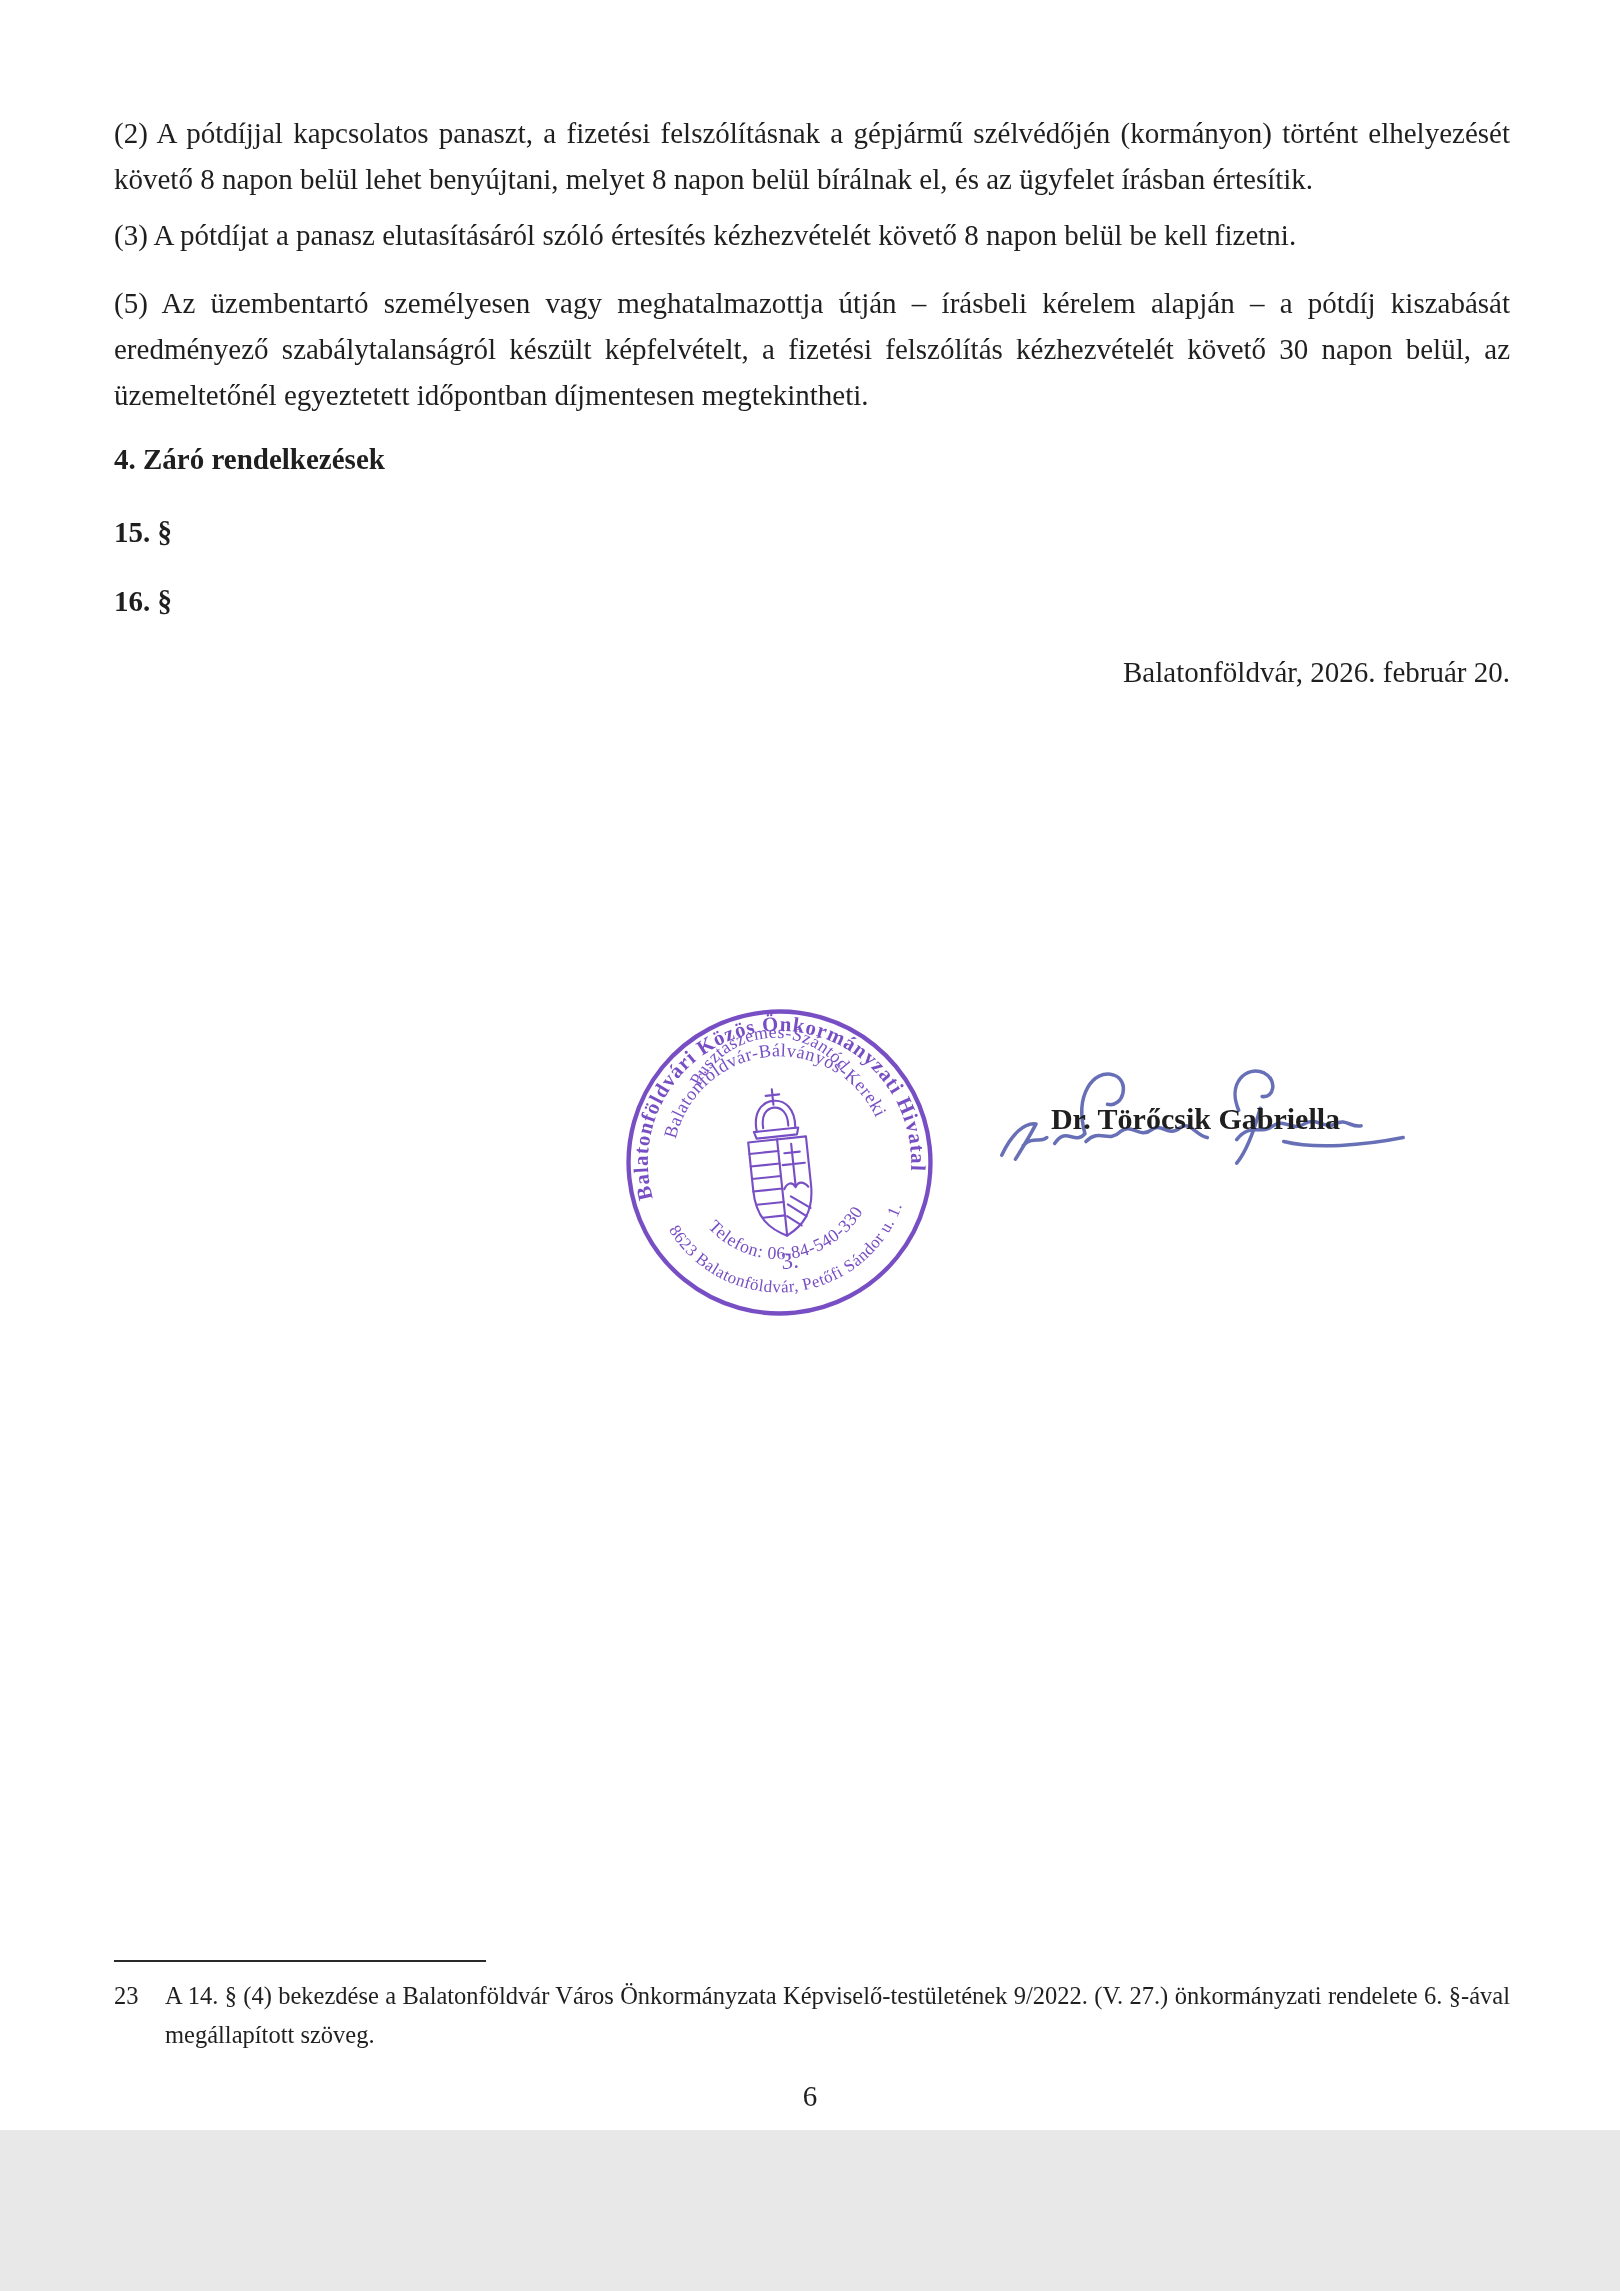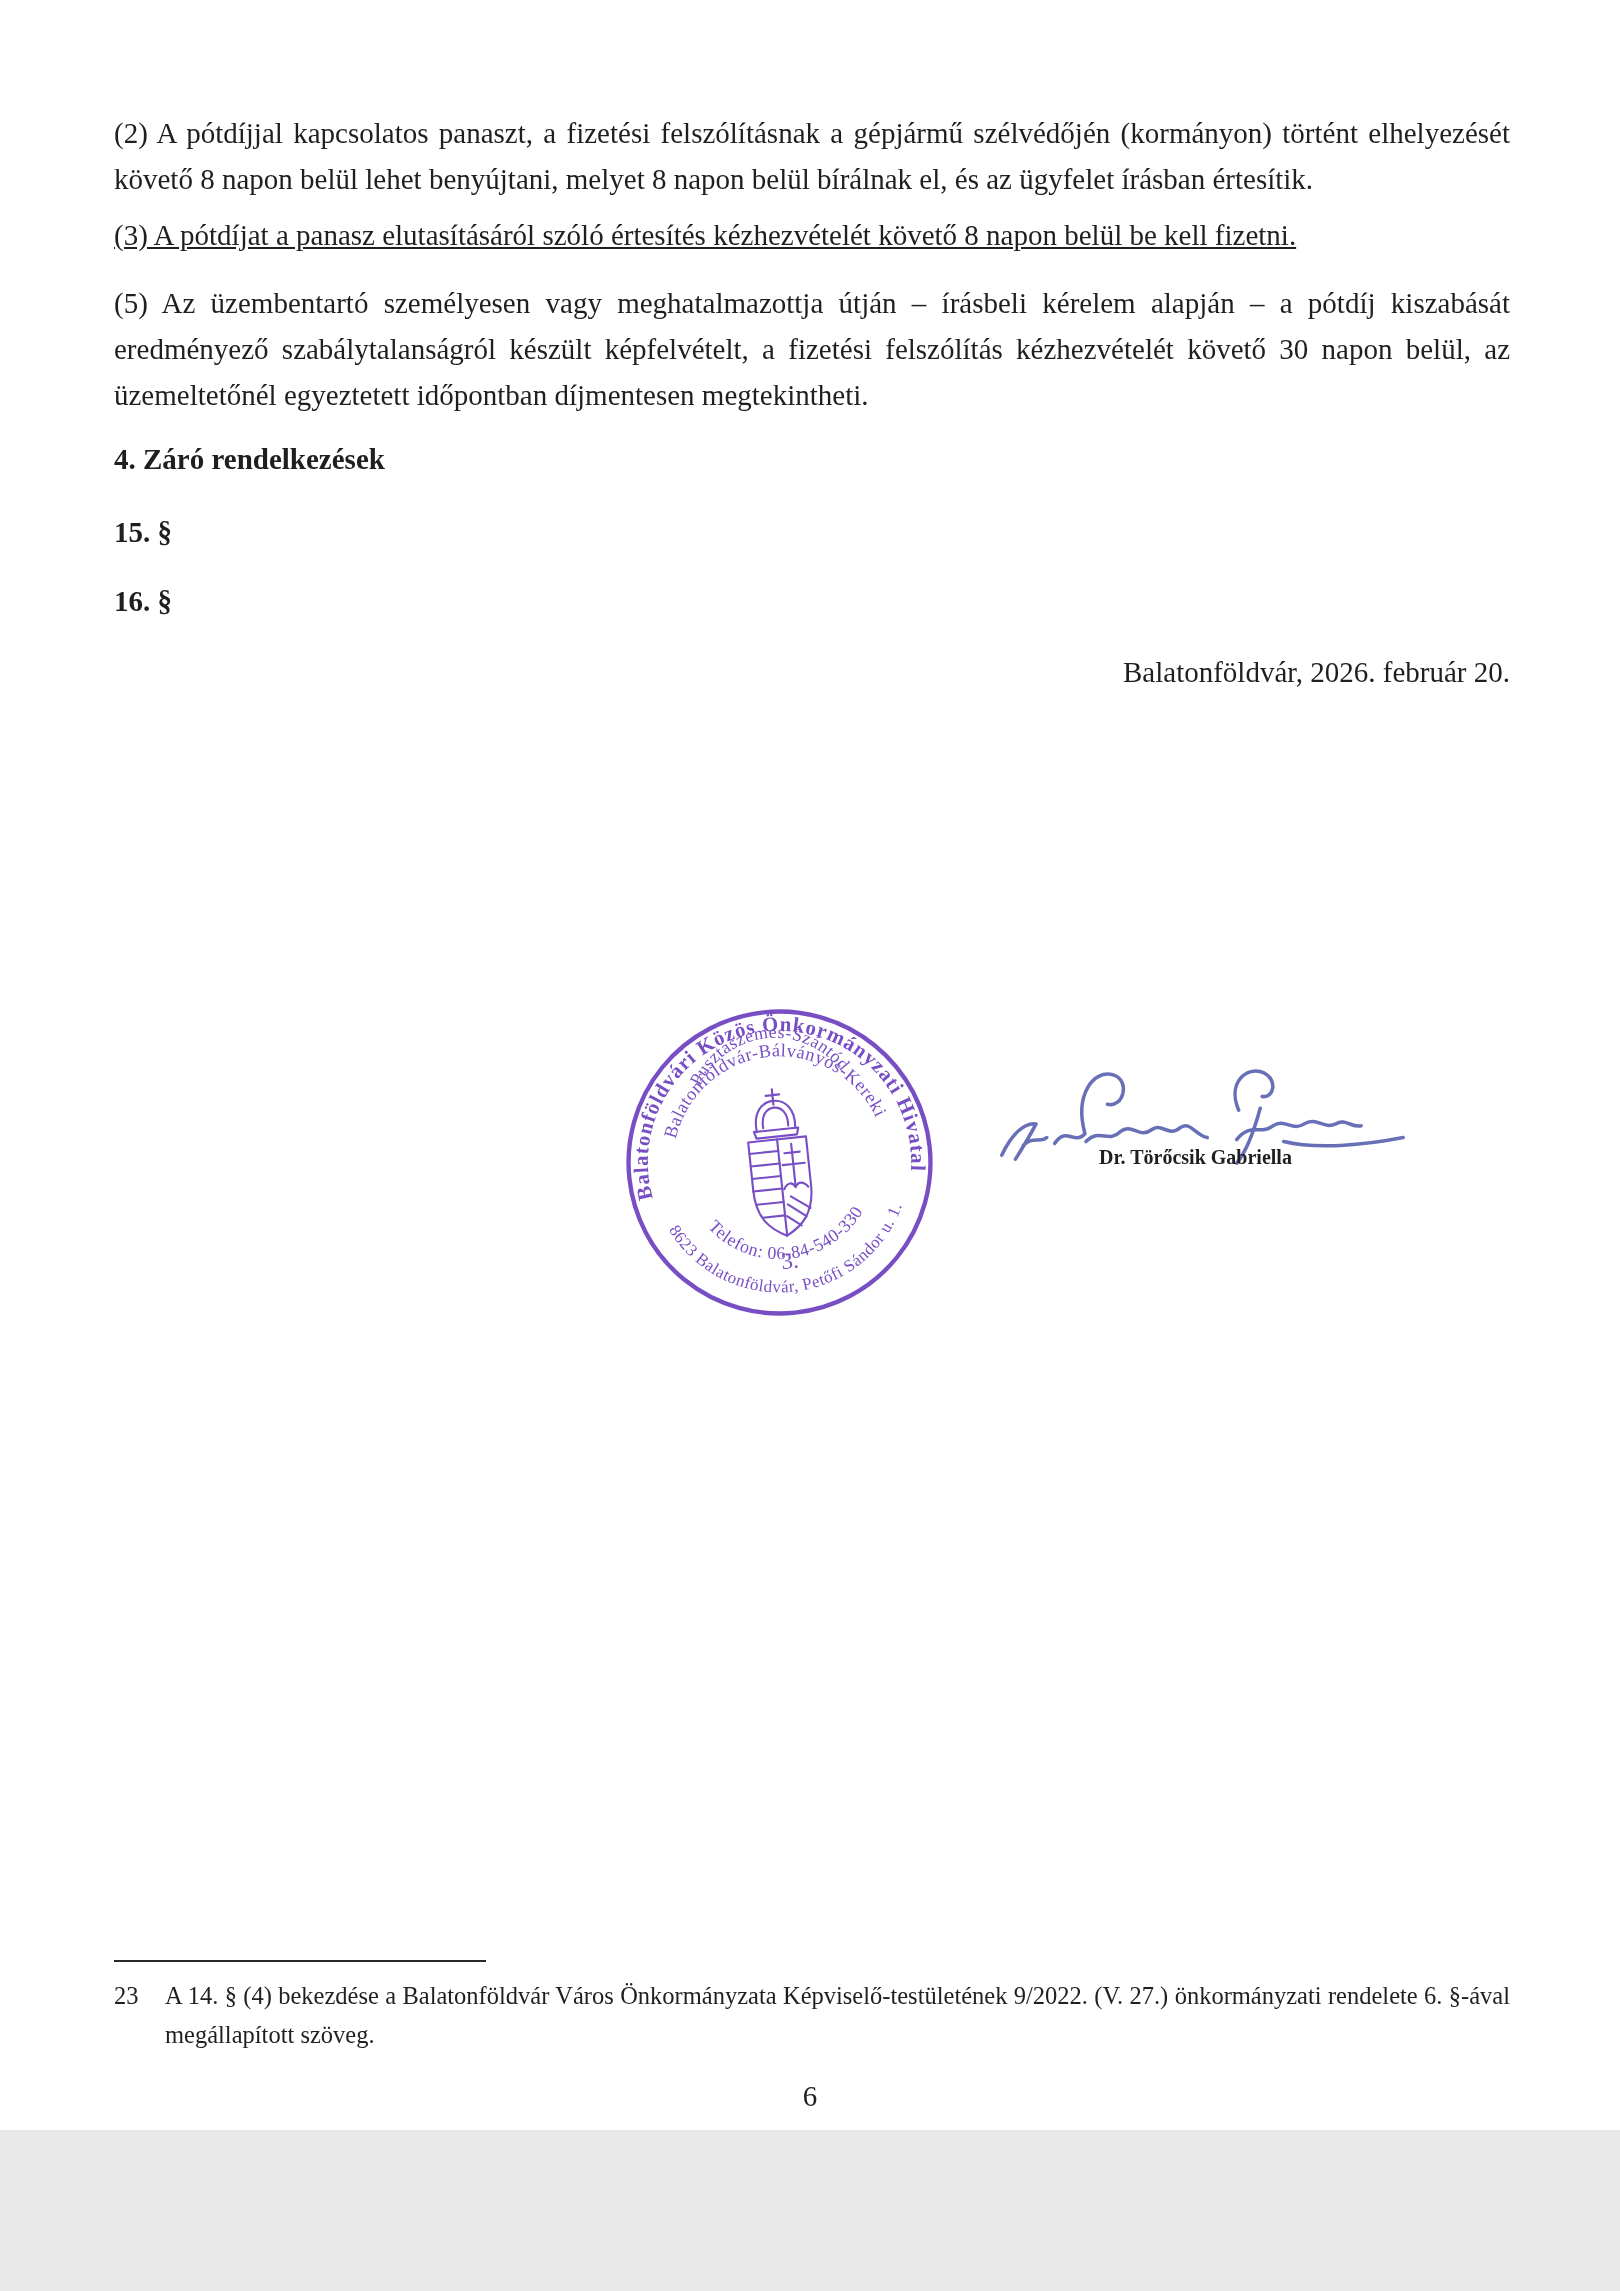--- a/index.html
+++ b/index.html
@@ -6,36 +6,36 @@
   .page{
     position:relative;width:1620px;height:2130px;background:#ffffff;
     font-family:"Liberation Serif", serif;color:#1f1f1f;overflow:hidden;
   }
   .content{
     position:absolute;left:114px;top:110px;width:1396px;
     font-size:29px;line-height:46px;text-align:justify;
   }
   .content p{margin:0;}
   .p-2{margin-bottom:9.8px !important;}
-  .p-3{margin-bottom:22.5px !important;text-decoration:underline;}
+  .p-3{margin-bottom:22.5px !important;}
   .p-4{margin-bottom:22.5px !important;}
   .p-5{margin-bottom:17.6px !important;}
   .centered{font-weight:bold;}
   .sec-heading{margin-bottom:27.4px !important;}
   .par-num-15{margin-bottom:22.5px !important;}
   .sec15-text{margin-bottom:22.5px !important;text-align:justify;}
   .par-num-16{margin-bottom:25.5px !important;}
   .sec16-text{margin-bottom:25.5px !important;text-align:left;}
   .dateline{text-align:right;}
   .fnref{font-size:19.6px;line-height:0;vertical-align:super;}
   .stamp{position:absolute;left:615px;top:998px;width:329px;height:329px;opacity:.92;}
   .sig-svg{position:absolute;left:990px;top:1061px;width:421px;height:116px;}
   .sig-block{
-    position:absolute;left:980px;top:1135px;width:431px;text-align:center;
-    font-weight:bold;font-size:20px;line-height:44px;
+    position:absolute;left:980px;top:1097px;width:431px;text-align:center;
+    font-weight:bold;font-size:30px;line-height:44px;
   }
   .footnote{
     position:absolute;left:114px;top:1960px;width:1396px;
     font-size:24.5px;line-height:39px;
   }
   .fn-rule{width:372px;border:none;border-top:2.9px solid #2a2a2a;margin:0 0 13.7px 0;}
   .fn-row{display:flex;}
   .fn-num{width:51px;flex:none;}
   .fn-text{flex:1;text-align:justify;}
   .page-number{

